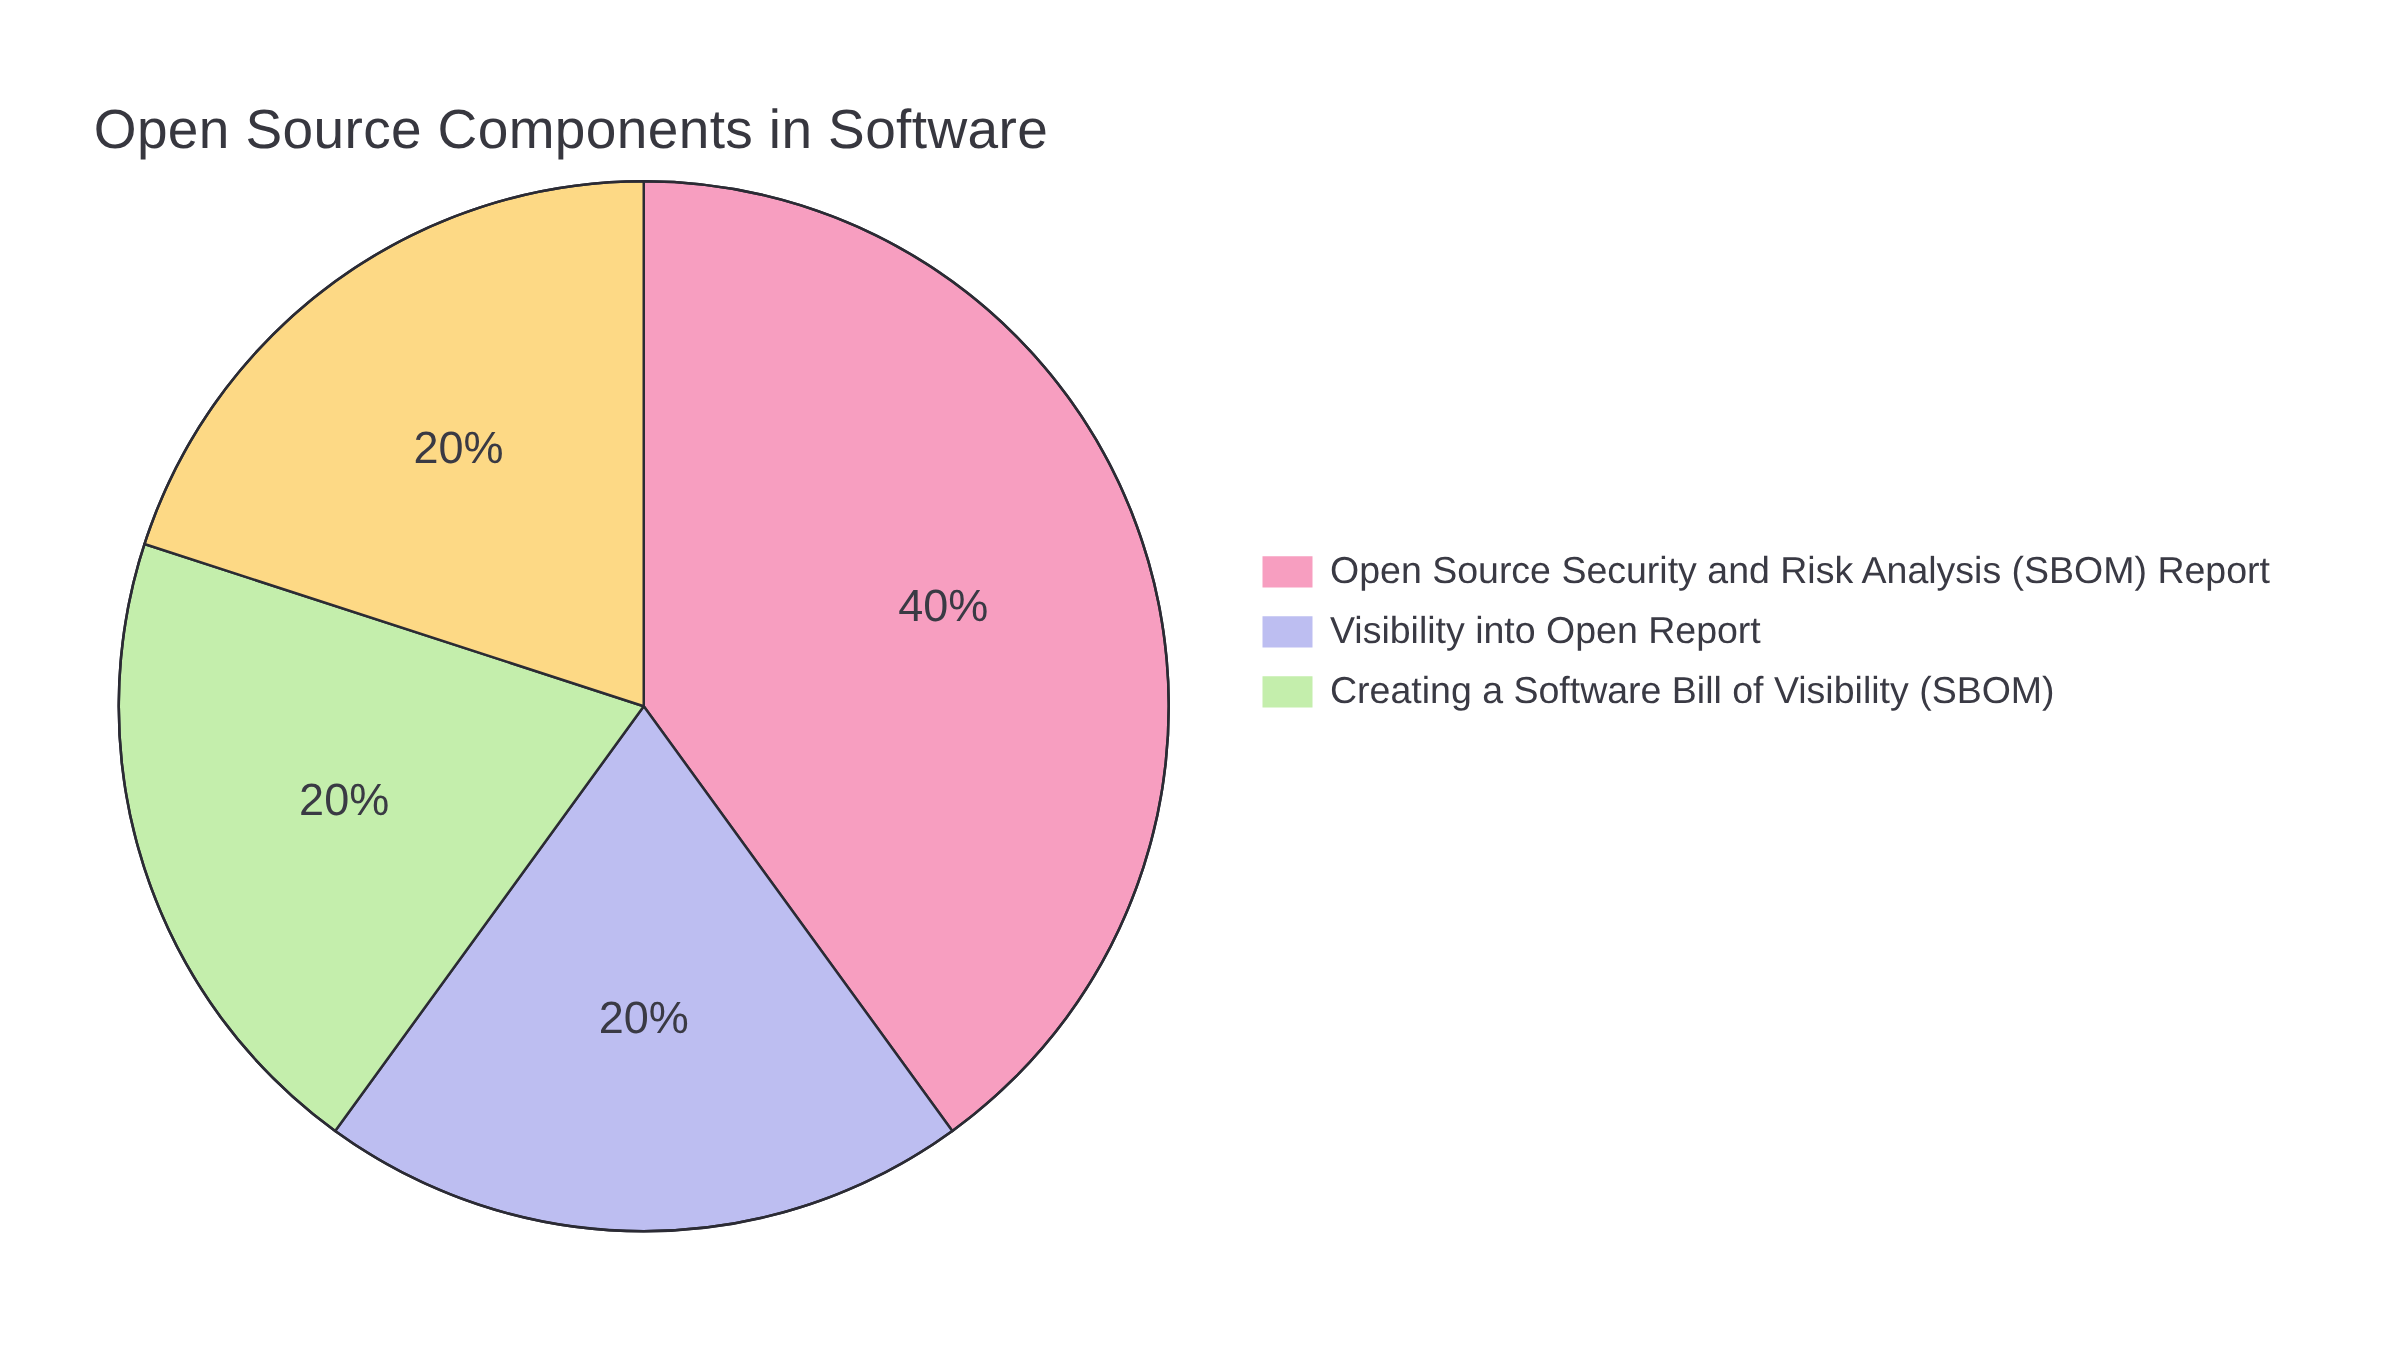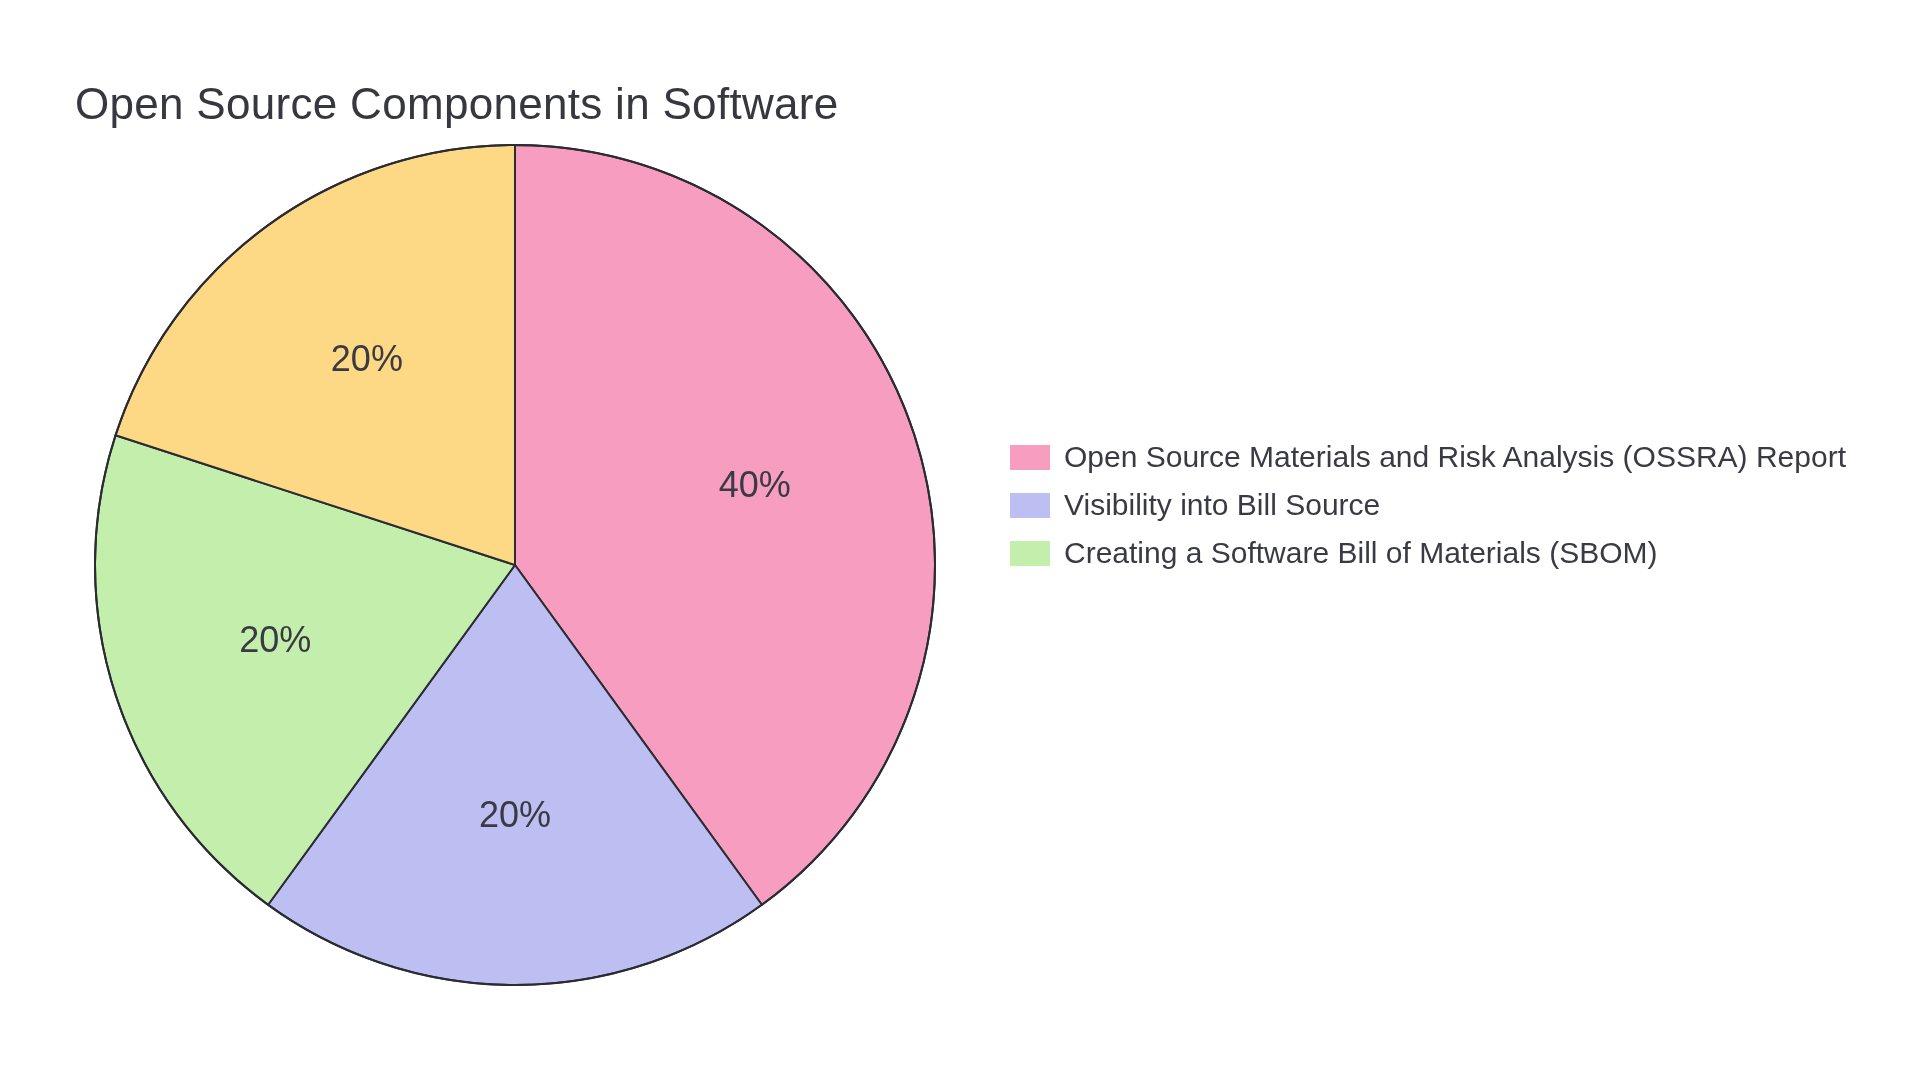--- a/index.html
+++ b/index.html
@@ -76,25 +76,25 @@
         <text x="200.3337578936213" y="517.8722825824868" class="pie-label">20%</text>
         <path d="M 440 440 L 40.55626315603553 310.21286236252195 A 420 420 0 0 1 439.99999999999994 20 Z" fill="#fdd985" stroke="#2b2b34" stroke-width="2" stroke-linejoin="round"></path>
         <text x="291.8781164222967" y="236.12771741751328" class="pie-label">20%</text>
         <circle cx="440" cy="440" r="420" fill="none" stroke="#2b2b34" stroke-width="2"></circle>
       </svg>
   </div>
 
   <div class="legend" id="legend">
       <div class="legend-item">
         <div class="legend-swatch" style="background: rgb(247, 158, 192);"></div>
-        <span>Open Source Materials and Risk Analysis (OSSRA) Report</span>
+        <span>Open Source Security and Risk Analysis (SBOM) Report</span>
       </div>
       <div class="legend-item">
         <div class="legend-swatch" style="background: rgb(189, 190, 241);"></div>
-        <span>Visibility into Bill Source</span>
+        <span>Visibility into Open Report</span>
       </div>
       <div class="legend-item">
         <div class="legend-swatch" style="background: rgb(196, 238, 172);"></div>
-        <span>Creating a Software Bill of Materials (SBOM)</span>
+        <span>Creating a Software Bill of Visibility (SBOM)</span>
       </div>
     </div>
 
 </div>
 
 </body></html>

